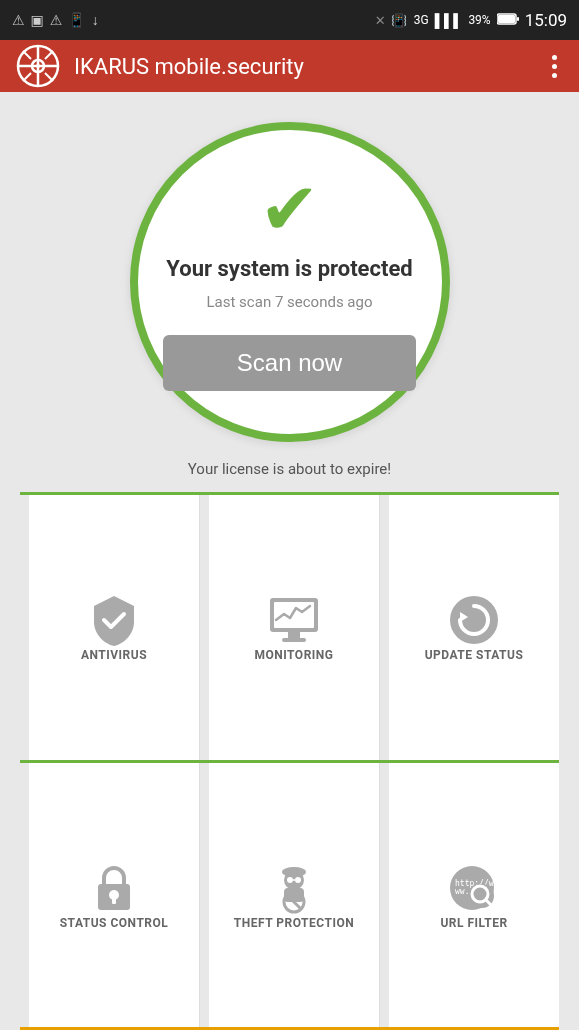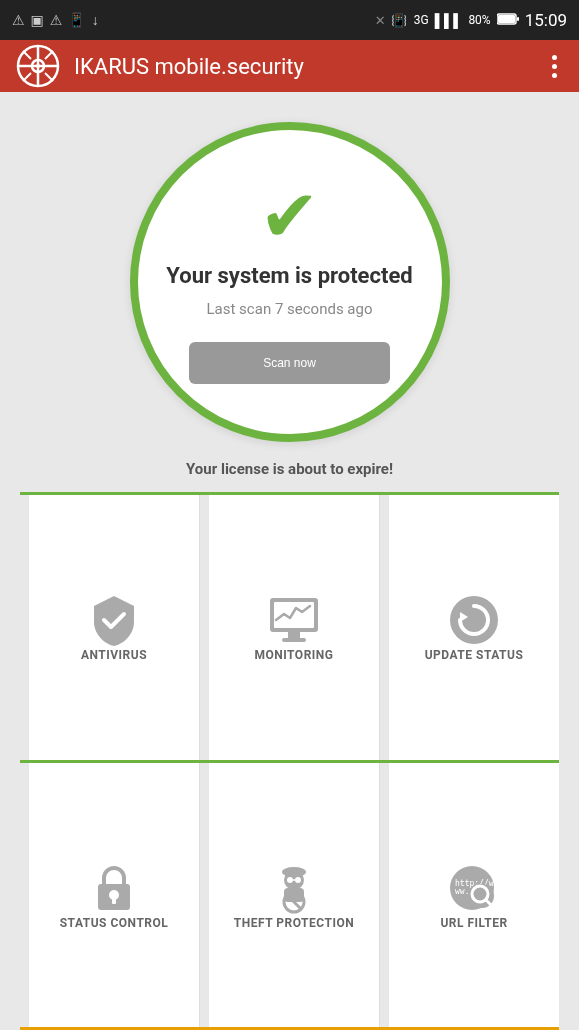--- a/index.html
+++ b/index.html
@@ -123,31 +123,30 @@
       color: #888;
       text-align: center;
       margin-bottom: 24px;
     }
     .scan-now-btn {
       background: #999;
       color: white;
       border: none;
       border-radius: 6px;
       padding: 14px 74px;
-      font-size: 12px;
+      font-size: 24px;
       cursor: pointer;
     }
 
     
     .license-warning {
       margin-top: 18px;
       font-size: 15px;
       color: #555;
       text-align: center;
-      font-weight: bold;
     }
 
     
     .bottom-grid {
       width: 100%;
       margin-top: 14px;
       flex: 1;
       display: flex;
       flex-direction: column;
     }
@@ -201,21 +200,21 @@
     <span class="status-icon">▣</span>
     <span class="status-icon">⚠</span>
     <span class="status-icon">📱</span>
     <span class="status-icon">↓</span>
   </div>
   <div class="status-bar-right">
     <span style="color:#888; font-size:13px;">✕</span>
     <span style="color:#888; font-size:13px;">📳</span>
     <span style="font-size:12px; color:white;">3G</span>
     <span style="color:white; font-size:13px;">▌▌▌</span>
-    <span style="font-size:12px; color:white;">80%</span>
+    <span style="font-size:12px; color:white;">39%</span>
     <span>
       <svg width="22" height="14" viewBox="0 0 22 14">
         <rect x="0" y="2" width="19" height="10" rx="2" fill="none" stroke="white" stroke-width="1.5"></rect>
         <rect x="1" y="3" width="17" height="8" rx="1" fill="white"></rect>
         <rect x="20" y="5" width="2" height="4" rx="1" fill="white"></rect>
       </svg>
     </span>
     <span class="status-time">15:09</span>
   </div>
 </div>

